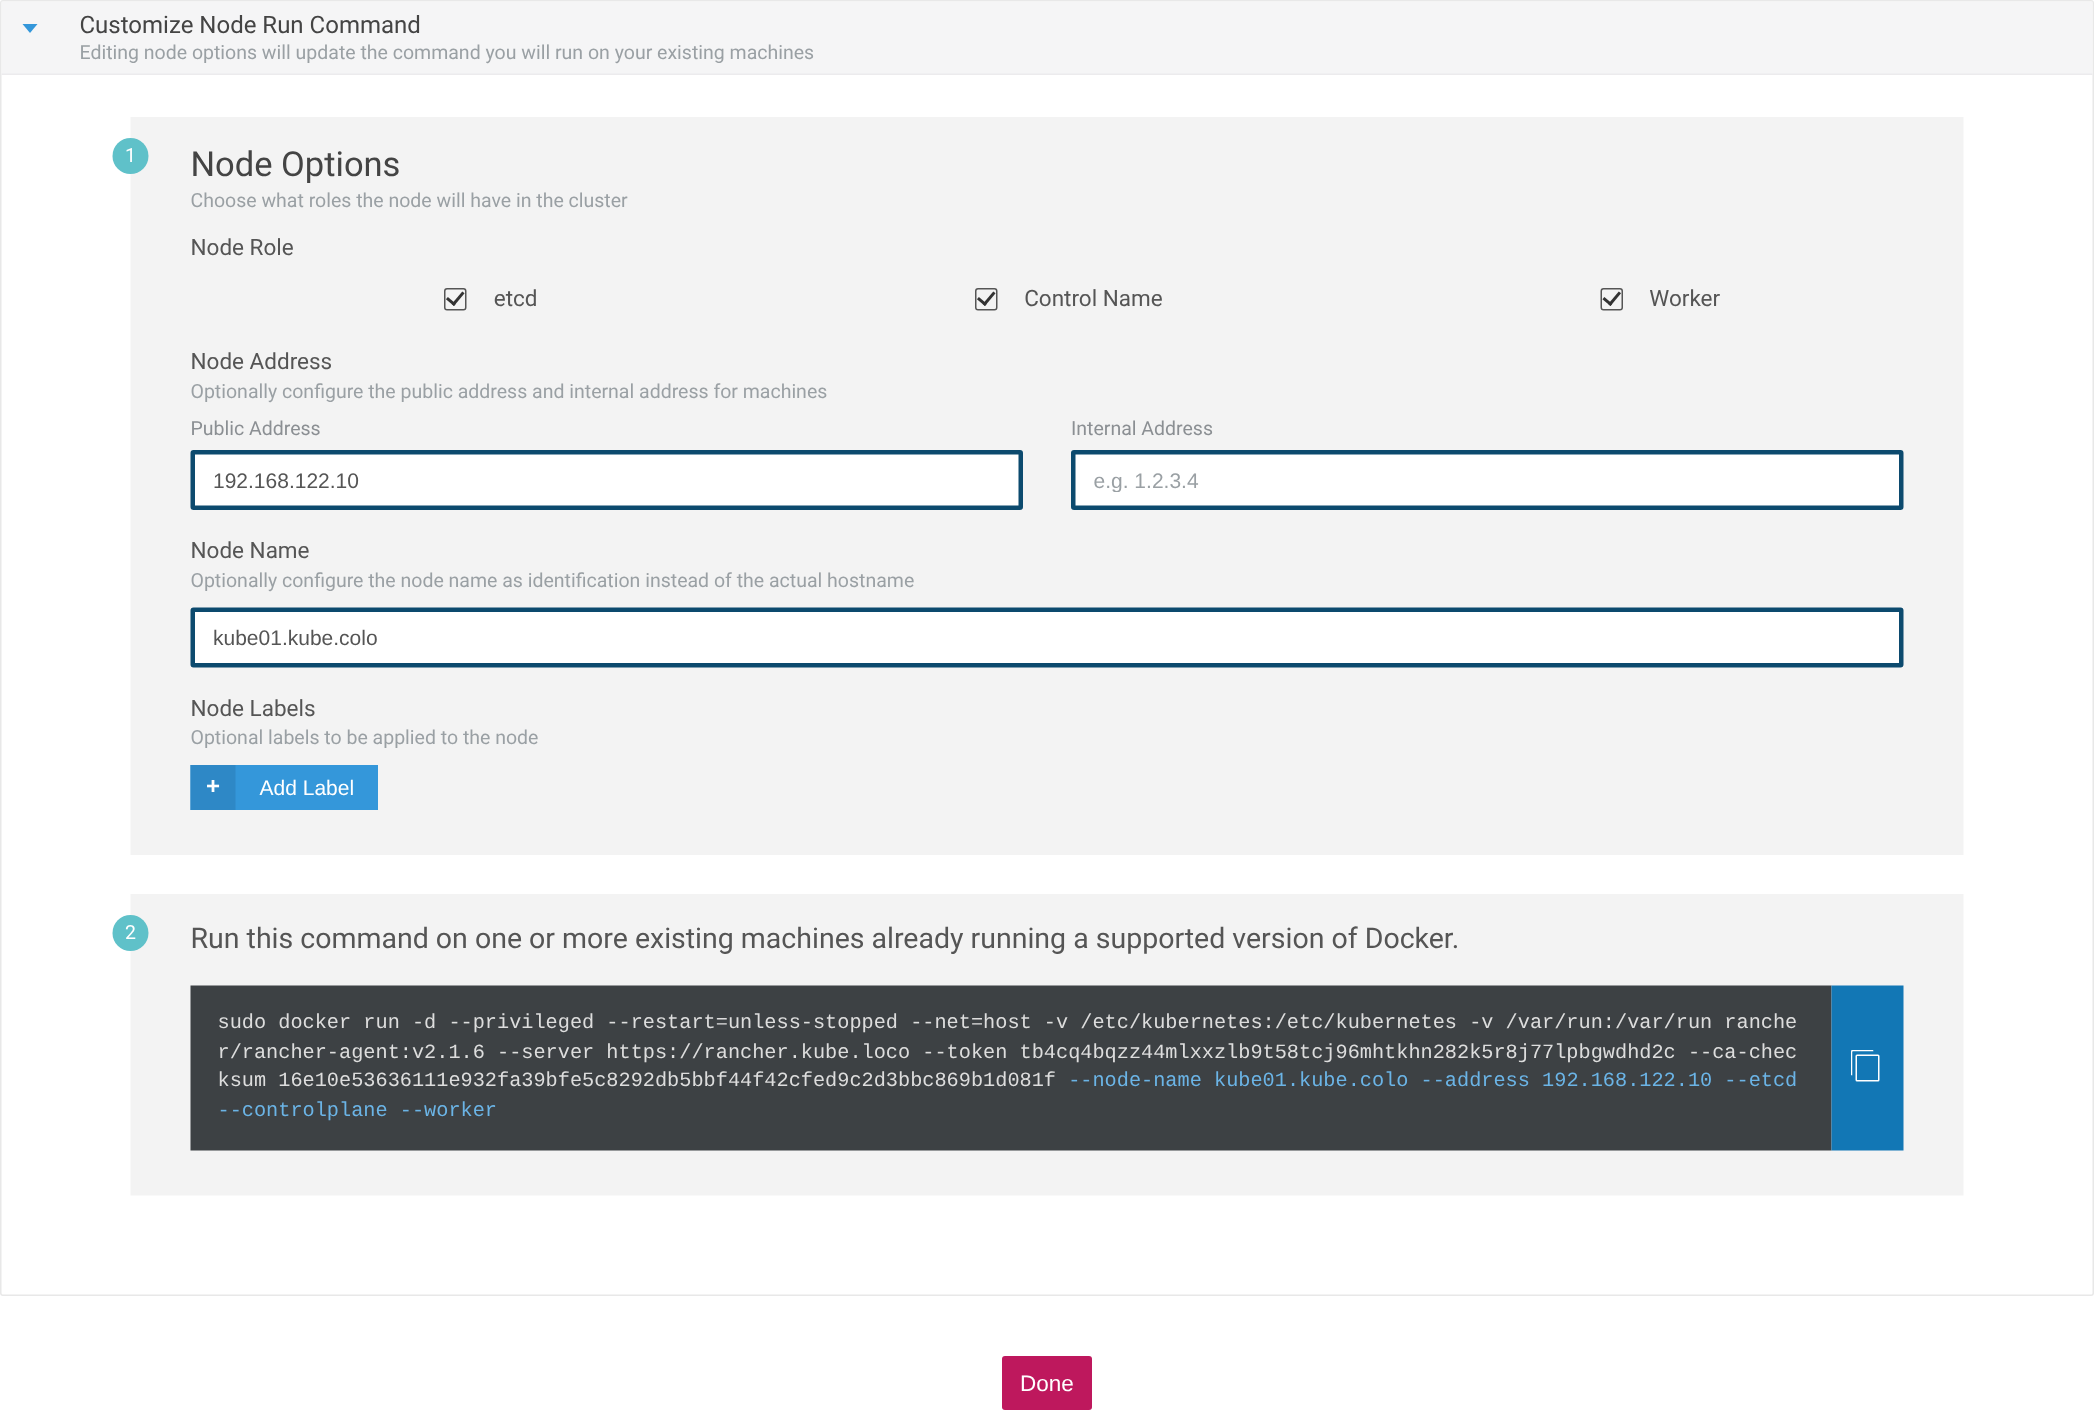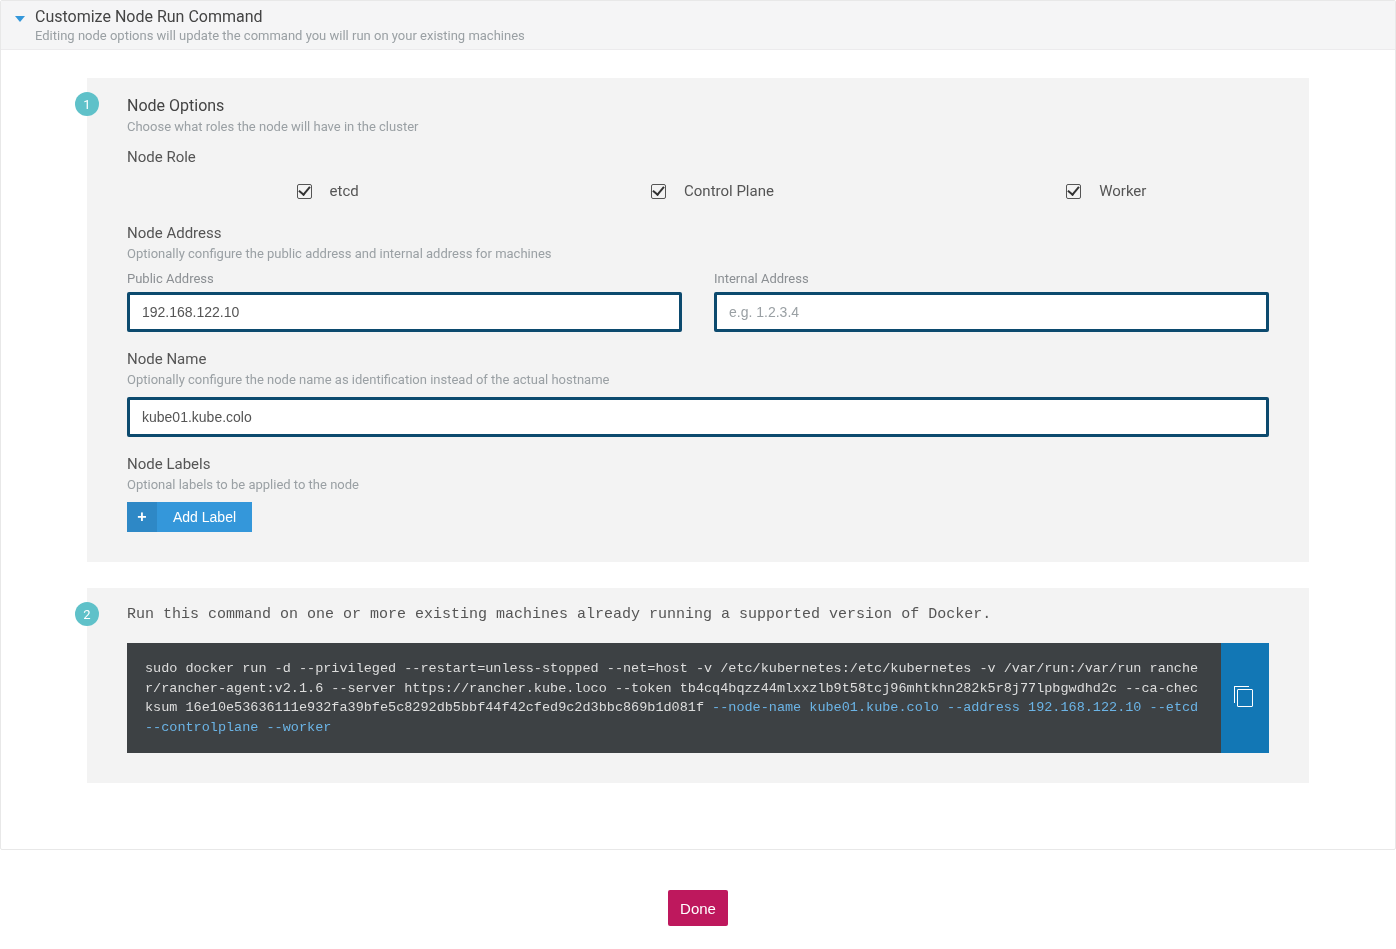--- a/index.html
+++ b/index.html
@@ -1,44 +1,44 @@
 <!DOCTYPE html>
 <html><head>
 <meta charset="utf-8">
 <style>
 * { box-sizing: border-box; margin: 0; padding: 0; }
 body { font-family: -apple-system, BlinkMacSystemFont, "Segoe UI", Roboto, sans-serif; background: #fff; color: #444; font-size: 14px; }
 .outer { border: 1px solid #e8e8e8; border-radius: 2px; margin-bottom: 30px; }
-.top-header { background: #f5f5f6; padding: 6px 14px; display: flex; align-items: flex-start; gap: 10px; border-bottom: 1px solid #ecebed; }
+.top-header { background: #f5f5f6; padding: 6px 14px; display: flex; align-items: flex-start; gap: 28px; border-bottom: 1px solid #ecebed; }
 .caret { width: 0; height: 0; border-left: 5px solid transparent; border-right: 5px solid transparent; border-top: 6px solid #3497da; margin-top: 9px; cursor: pointer; }
 .top-header-text .title { color: #444; font-size: 16px; font-weight: 400; margin-bottom: 2px; }
 .top-header-text .subtitle { color: #9aa0a4; font-size: 13px; }
 .body { padding: 28px 86px 40px 86px; }
 .section { position: relative; background: #f3f3f3; padding: 18px 40px 30px 40px; margin-bottom: 26px; }
 .badge { position: absolute; left: -12px; top: 14px; width: 24px; height: 24px; border-radius: 50%; background: #5fc1c9; color: #fff; display: flex; align-items: center; justify-content: center; font-size: 13px; }
-.sec-title { color: #444; font-size: 16px; font-weight: 400; margin-bottom: 4px; }
+.sec-title { color: #444; font-size: 23px; font-weight: 400; margin-bottom: 4px; }
 .sec-sub { color: #9aa0a4; font-size: 13px; margin-bottom: 14px; }
 .field-title { color: #555; font-size: 15px; margin-bottom: 4px; margin-top: 18px; }
 .field-title.first { margin-top: 0; }
 .field-sub { color: #9aa0a4; font-size: 13px; margin-bottom: 10px; }
 .role-row { display: flex; justify-content: space-around; padding: 12px 0 6px 0; }
 .role { display: flex; align-items: center; gap: 18px; padding-left: 47px; }
 .cbx { width: 15px; height: 15px; border: 1.5px solid #555; border-radius: 2px; position: relative; cursor: pointer; }
 .cbx::after { content: ''; position: absolute; left: 3px; top: -1px; width: 5px; height: 9px; border: solid #333; border-width: 0 2px 2px 0; transform: rotate(40deg); }
 .role-label { color: #555; font-size: 15px; }
 .addr-row { display: flex; gap: 32px; }
 .addr-col { flex: 1; }
 .label-sm { color: #8b8f93; font-size: 13px; margin-bottom: 6px; display: block; }
 input[type=text] { width: 100%; height: 40px; border: 3px solid #0c4a6e; background: #fff; padding: 0 12px; font-size: 14px; color: #555; border-radius: 2px; }
 input[type=text]::placeholder { color: #9aa0a4; }
 .name-input { width: 49%; }
 .add-label-btn { display: inline-flex; align-items: center; background: #3497da; color: #fff; height: 30px; border: none; cursor: pointer; font-size: 14px; padding: 0; }
 .add-label-btn .plus { width: 30px; height: 30px; background: #2e88c6; display: flex; align-items: center; justify-content: center; font-size: 16px; font-weight: bold; }
 .add-label-btn .txt { padding: 0 16px; }
-.run-text { color: #555; font-size: 15px; margin-bottom: 20px; font-family: Liberation Mono, monospace; }
+.run-text { color: #555; font-size: 19px; margin-bottom: 20px; }
 .cmd-row { display: flex; border-radius: 28px; }
 .cmd-box { flex: 1; background: #3d4144; color: #ddd; padding: 16px 18px; font-family: "Courier New", monospace; font-size: 13.5px; line-height: 1.45; word-break: break-all; }
 .cmd-box .hl { color: #6bb4e6; }
 .copy-btn { width: 48px; background: #1277b5; color: #fff; display: flex; align-items: center; justify-content: center; cursor: pointer; }
 .copy-ico { width: 16px; height: 18px; border: 1.5px solid #fff; position: relative; border-radius: 1px; }
 .copy-ico::before { content: ''; position: absolute; left: -4px; top: -4px; width: 14px; height: 16px; border: 1.5px solid #fff; border-right: none; border-bottom: none; border-radius: 1px 0 0 0; }
 .footer { text-align: center; padding: 10px 0 20px 0; }
 .done-btn { background: #be185d; color: #fff; border: none; height: 36px; padding: 0 12px; font-size: 15px; cursor: pointer; border-radius: 2px; }
 </style>
 </head>
@@ -61,21 +61,21 @@
       <div class="sec-sub">Choose what roles the node will have in the cluster</div>
 
       <div class="field-title first">Node Role</div>
       <div class="role-row">
         <div class="role">
           <div class="cbx"></div>
           <span class="role-label">etcd</span>
         </div>
         <div class="role">
           <div class="cbx"></div>
-          <span class="role-label">Control Plane</span>
+          <span class="role-label">Control Name</span>
         </div>
         <div class="role">
           <div class="cbx"></div>
           <span class="role-label">Worker</span>
         </div>
       </div>
 
       <div class="field-title">Node Address</div>
       <div class="field-sub">Optionally configure the public address and internal address for machines</div>
       <div class="addr-row">

